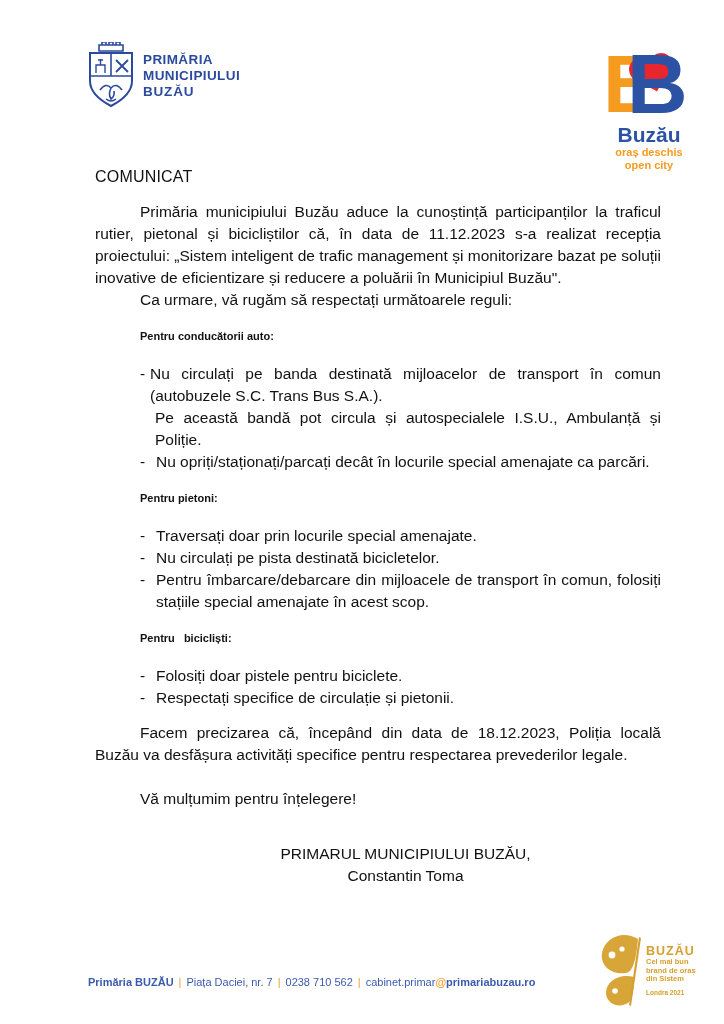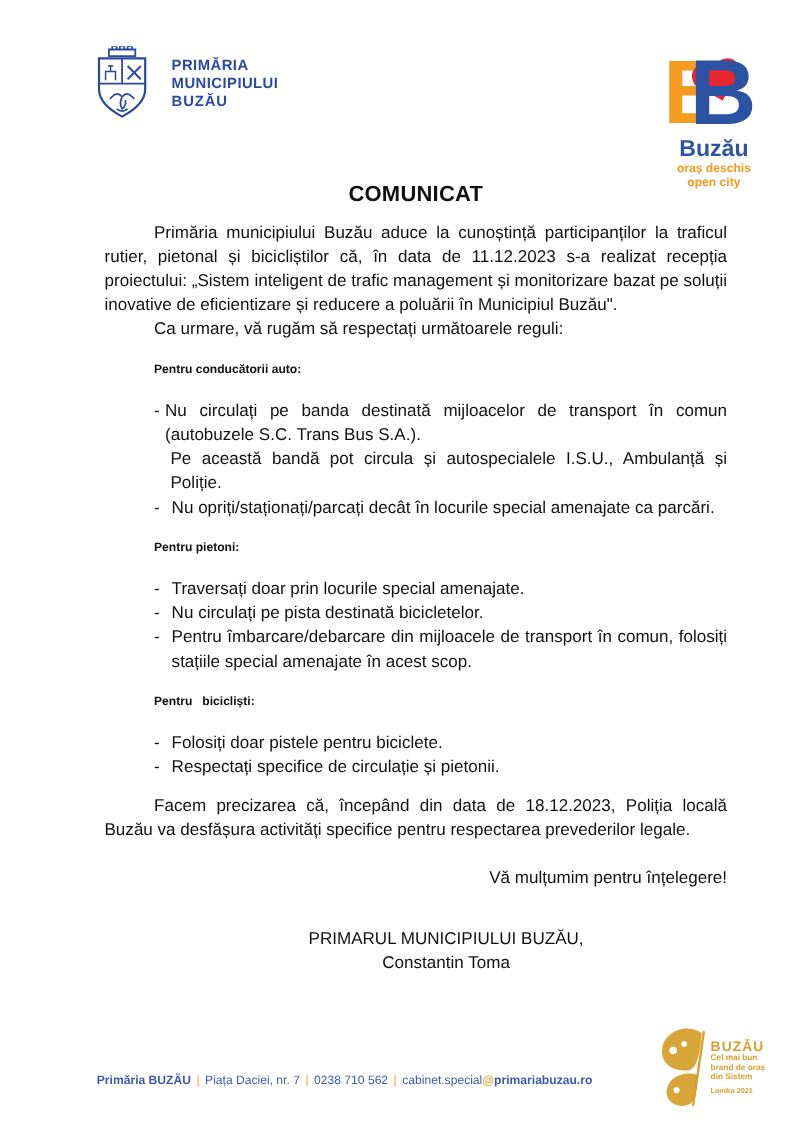--- a/index.html
+++ b/index.html
@@ -8,48 +8,48 @@
     width:724px;height:1024px;
     background:#ffffff;
     font-family:"Liberation Sans", sans-serif;
     color:#111;
     overflow:hidden;
     margin:0 auto;
   }
   
   .crest{position:absolute;left:86px;top:42px;}
   .cityhall-text{
-    position:absolute;left:156px;top:52px;
+    position:absolute;left:143px;top:52px;
     color:#2b4a9e;font-size:13.5px;line-height:16px;letter-spacing:.4px;font-weight:600;
   }
   .cityhall-text .bold{font-weight:bold;letter-spacing:.8px;}
   .brand{position:absolute;left:594px;top:36px;width:110px;text-align:center;}
   .brand-name{color:#2b52a3;font-weight:bold;font-size:21px;line-height:22px;margin-top:0px;}
   .brand-tag{color:#f49b20;font-weight:bold;font-size:11px;line-height:12.5px;}
   
   .content{
     position:absolute;left:95px;top:166px;width:566px;
     font-size:15.5px;line-height:22px;
   }
   .doc-title{
-    font-size:20px;font-weight:bold;text-align:center;
+    font-size:16px;font-weight:normal;text-align:left;
     margin:0 0 13px 0;letter-spacing:.2px;
   }
   .para{margin:0;text-align:justify;text-indent:45px;}
   .lead-line{margin:0;text-indent:45px;}
   .sec-heading{font-size:11px;font-weight:bold;margin:14px 0 16px 45px;}
   .sec-heading.wide{word-spacing:6px;}
   ul.dash-list{list-style:none;margin:0;padding:0 0 0 45px;}
   ul.dash-list li{display:flex;align-items:flex-start;}
   ul.dash-list .dash{flex:0 0 16px;}
   ul.dash-list li.tight .dash{flex:0 0 10px;}
   ul.dash-list .li-text{flex:1;text-align:justify;}
   .li-note{margin-left:5px;text-align:justify;}
   .closing{margin-top:13px;}
-  .thanks{margin-top:22px;text-indent:45px;text-align:right;}
+  .thanks{margin-top:22px;text-indent:45px;}
   .signature{margin-top:33px;text-align:center;padding-left:55px;}
   .sig-title{font-weight:normal;}
   
   .footer-line{
     position:absolute;left:88px;top:976px;
     font-size:11px;color:#3a5bad;white-space:nowrap;
   }
   .footer-line .org{font-weight:bold;text-align:right;}
   .footer-line .sep{color:#f0a030;margin:0 5px;}
   .footer-line .at{color:#f0a030;font-weight:bold;}
@@ -159,21 +159,21 @@
     <p class="para closing">Facem precizarea că, începând din data de 18.12.2023, Poliția locală Buzău va desfășura activități specifice pentru respectarea prevederilor legale.</p>
     <p class="thanks">Vă mulțumim pentru înțelegere!</p>
 
     <div class="signature">
       <div class="sig-title">PRIMARUL MUNICIPIULUI BUZĂU,</div>
       <div>Constantin Toma</div>
     </div>
   </div>
 
   <div class="footer-line">
-    <span class="org">Primăria BUZĂU</span><span class="sep">|</span><span>Piața Daciei, nr. 7</span><span class="sep">|</span><span>0238 710 562</span><span class="sep">|</span><span><span>cabinet.special</span><span class="at">@</span><span class="domain">primariabuzau.ro</span></span>
+    <span class="org">Primăria BUZĂU</span><span class="sep">|</span><span>Piața Daciei, nr. 7</span><span class="sep">|</span><span>0238 710 562</span><span class="sep">|</span><span><span>cabinet.primar</span><span class="at">@</span><span class="domain">primariabuzau.ro</span></span>
   </div>
 
   <div class="butterfly-badge">
     <svg width="46" height="80" viewBox="0 0 46 80">
       <g fill="#d6a02e">
         <path d="M40,6 C24,-4 6,6 4,20 C2,32 12,42 28,40 C34,39 38,30 40,6 z" opacity="0.95"></path>
         <path d="M36,44 C22,40 8,48 8,60 C8,70 20,76 30,70 C34,67 36,58 36,44 z" opacity="0.95"></path>
         <path d="M41,4 L31,72 L33,73 L43,5 z"></path>
         <circle cx="14" cy="22" r="3.4" fill="#ffffff"></circle>
         <circle cx="24" cy="16" r="2.6" fill="#ffffff"></circle>

